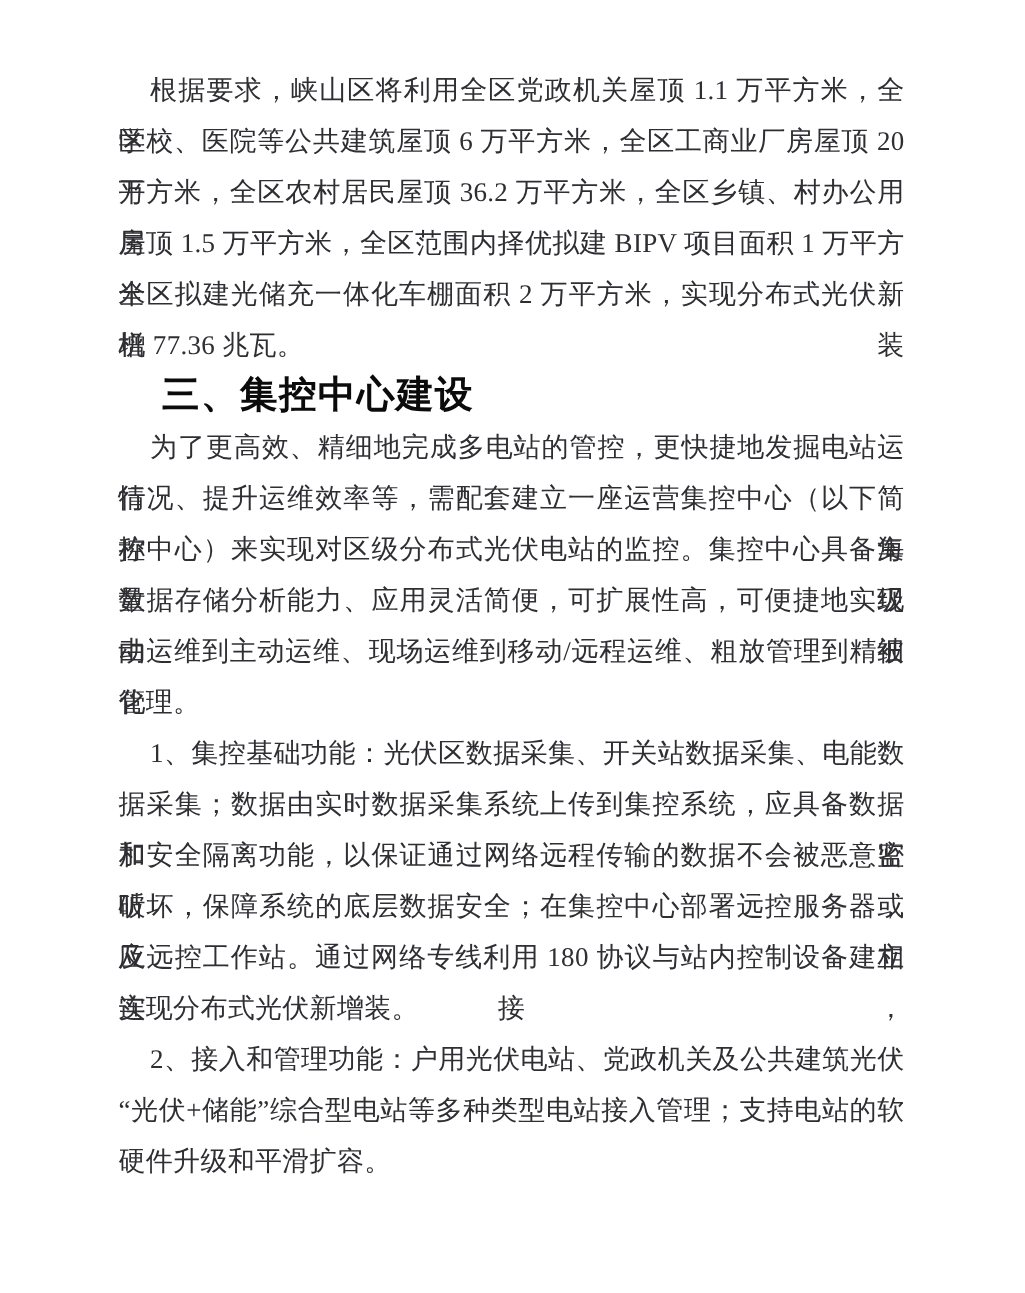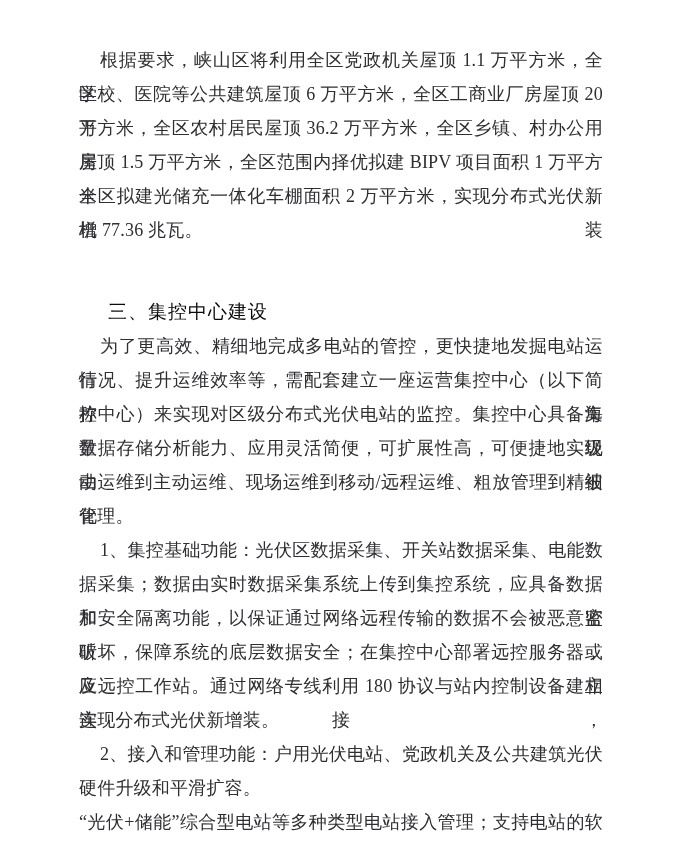--- a/index.html
+++ b/index.html
@@ -37,27 +37,26 @@
     text-justify: inter-character;
     white-space: normal;
   }
   .line.just {
     text-align-last: justify;
   }
   .line.indent {
     text-indent: 21px;
   }
   .line.heading {
-    font-weight: 400;
-    font-size: 19px;
+    font-weight: 700;
+    font-size: 25px;
     letter-spacing: 1px;
     text-indent: 29px;
     color: var(--heading-color, #0b0b0c);
     text-align-last: auto;
-    margin-top: 48px;
   }
 </style>
 </head>
 <body style="--page-bg: #ffffff; --body-color: #2e2e33; --heading-color: #0b0b0c;">
 
 <div class="page">
   <div class="doc-text">
       <div class="line indent just">根据要求，峡山区将利用全区党政机关屋顶 1.1 万平方米，全区</div>
       <div class="line just">学校、医院等公共建筑屋顶 6 万平方米，全区工商业厂房屋顶 20 万</div>
       <div class="line just">平方米，全区农村居民屋顶 36.2 万平方米，全区乡镇、村办公用房</div>
@@ -71,16 +70,16 @@
       <div class="line just">数据存储分析能力、应用灵活简便，可扩展性高，可便捷地实现由被</div>
       <div class="line just">动运维到主动运维、现场运维到移动/远程运维、粗放管理到精细化</div>
       <div class="line">管理。</div>
       <div class="line indent just">1、集控基础功能：光伏区数据采集、开关站数据采集、电能数</div>
       <div class="line just">据采集；数据由实时数据采集系统上传到集控系统，应具备数据加密</div>
       <div class="line just">和安全隔离功能，以保证通过网络远程传输的数据不会被恶意监听或</div>
       <div class="line just">破坏，保障系统的底层数据安全；在集控中心部署远控服务器，及相</div>
       <div class="line just">应远控工作站。通过网络专线利用 180 协议与站内控制设备建立连接，</div>
       <div class="line">实现分布式光伏新增装。</div>
       <div class="line indent just">2、接入和管理功能：户用光伏电站、党政机关及公共建筑光伏</div>
+      <div class="line just">“光伏+储能”综合型电站等多种类型电站接入管理；支持电站的软</div>
       <div class="line">硬件升级和平滑扩容。</div>
-      <div class="line just">“光伏+储能”综合型电站等多种类型电站接入管理；支持电站的软</div>
     </div>
 </div>
 
 </body></html>

